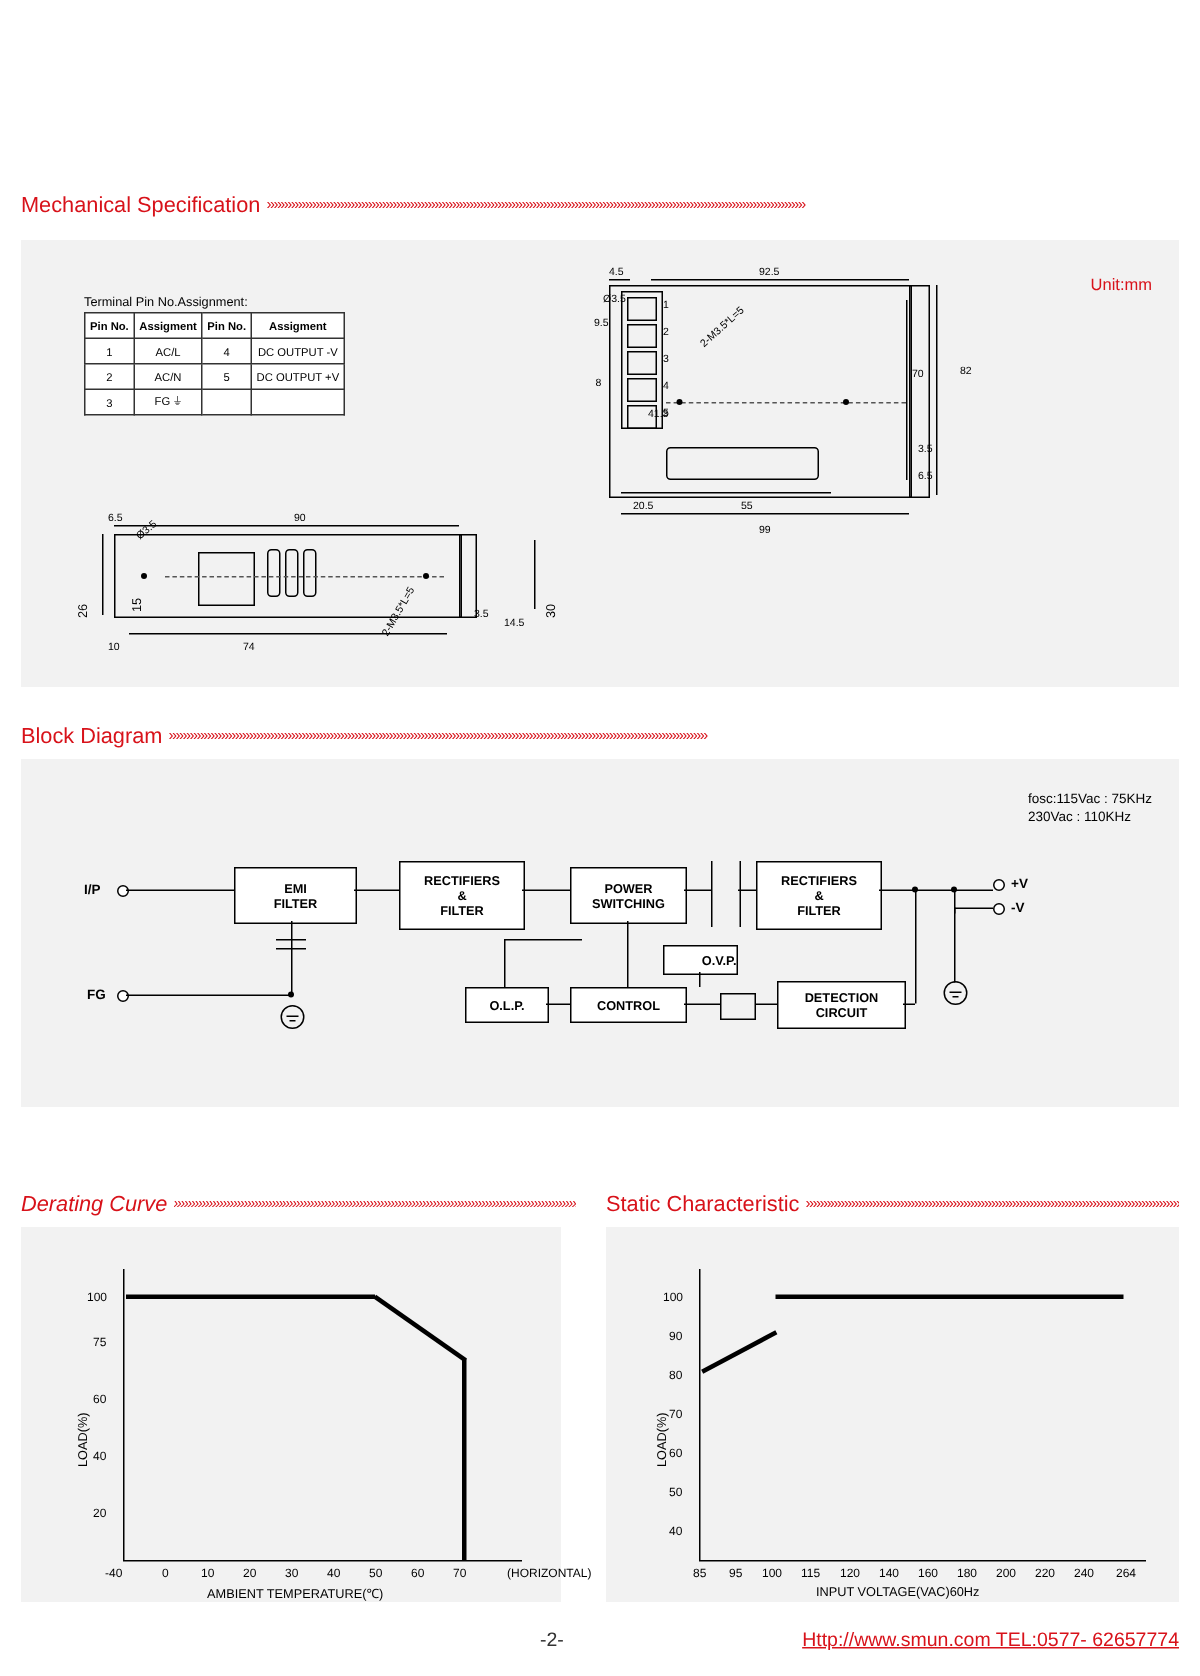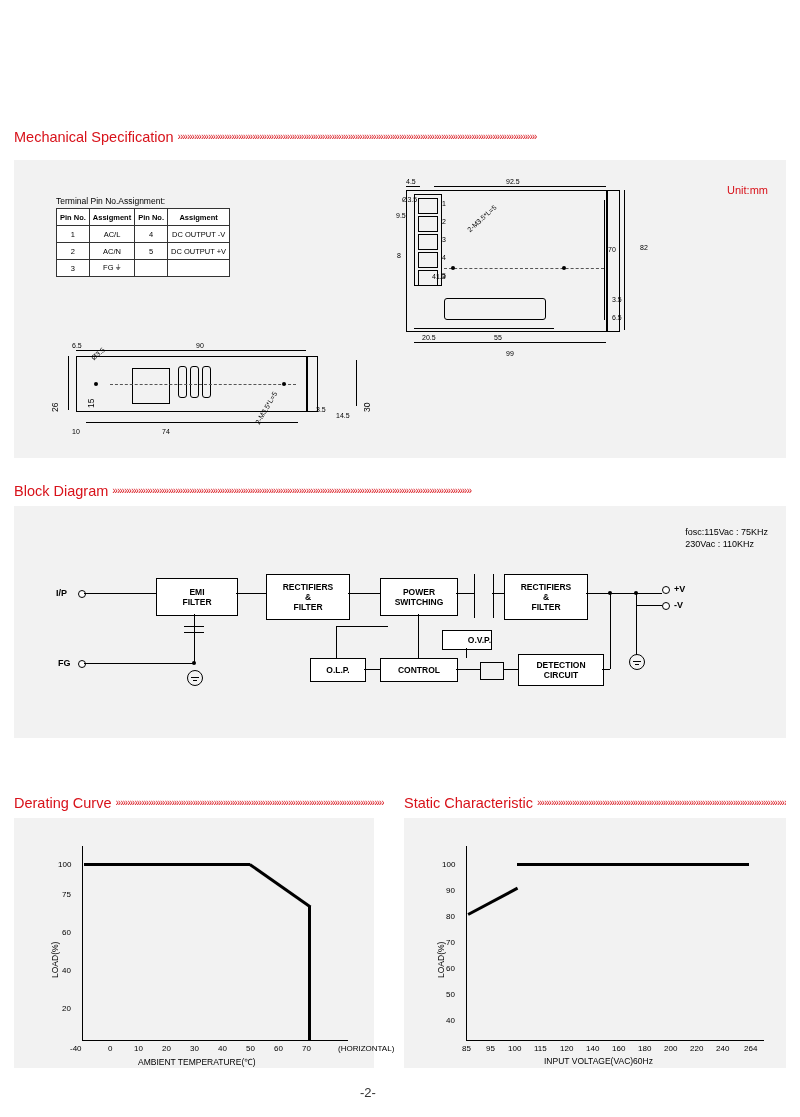--- a/index.html
+++ b/index.html
@@ -347,21 +347,21 @@
     <div class="ln lnv" style="left:596px;top:87px;height:76px;"></div>
     <div class="ln lnh" style="left:588px;top:163px;width:8px;"></div>
     <div class="dot" style="left:594px;top:85px;"></div>
     <div class="ln lnv" style="left:322px;top:120px;height:32px;"></div>
     <div class="ln lnh" style="left:322px;top:120px;width:52px;"></div>
 
     <div class="box" style="left:460px;top:68px;width:18px;height:44px;border:none;border-left:1.5px solid #000;border-right:1.5px solid #000;"></div>
     <div class="box" style="left:466px;top:156px;width:22px;height:16px;"></div>
   </div>
 
-  <div class="sec secwrap" style="left:14px;top:794px;width:370px;">
+  <div class="sec secwrap" style="left:14px;top:794px;width:370px;font-style:italic;">
     <span class="sec-label">Derating Curve</span>
     <span class="sec-chev">››››››››››››››››››››››››››››››››››››››››››››››››››››››››››››››››››››››››››››››››››››››››››››››››››››››››››››››››››››››››››››››››››››››››››››››››››››››››››</span>
   </div>
   <div class="sec secwrap" style="left:404px;top:794px;width:382px;">
     <span class="sec-label">Static Characteristic</span>
     <span class="sec-chev">››››››››››››››››››››››››››››››››››››››››››››››››››››››››››››››››››››››››››››››››››››››››››››››››››››››››››››››››››››››››››››››››››››››››››››››››››››››››››</span>
   </div>
 
   <div class="panel" id="derate-panel">
 
@@ -420,15 +420,16 @@
 
     <div class="vrot" style="left:32px;top:160px;">LOAD(%)</div>
     <div class="axis-lbl-x" style="left:140px;top:238px;">INPUT VOLTAGE(VAC)60Hz</div>
 
     <div class="curve" style="left:64px;top:95px;width:56px;height:2.5px;transform:rotate(-28deg);transform-origin:left center;"></div>
     <div class="curve" style="left:113px;top:45px;width:232px;height:2.5px;"></div>
   </div>
 
   <div class="footer">
     <div class="pageno">-2-</div>
+    <div class="weburl">Http://www.smun.com  TEL:0577- 62657774</div>
   </div>
 
 </div>
 
 </body></html>

